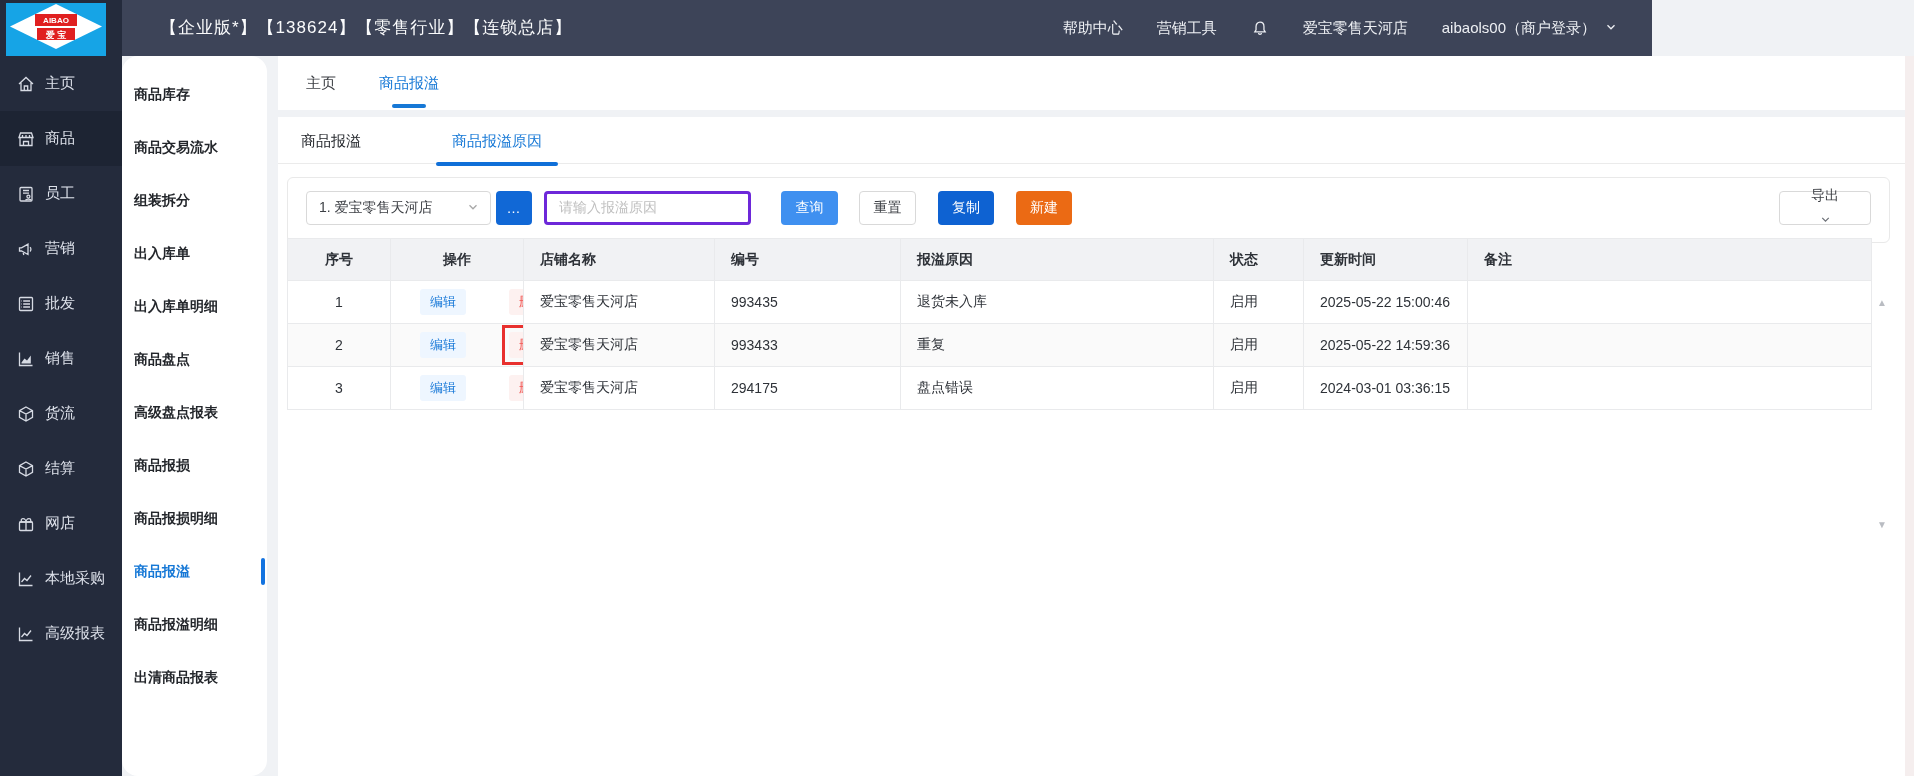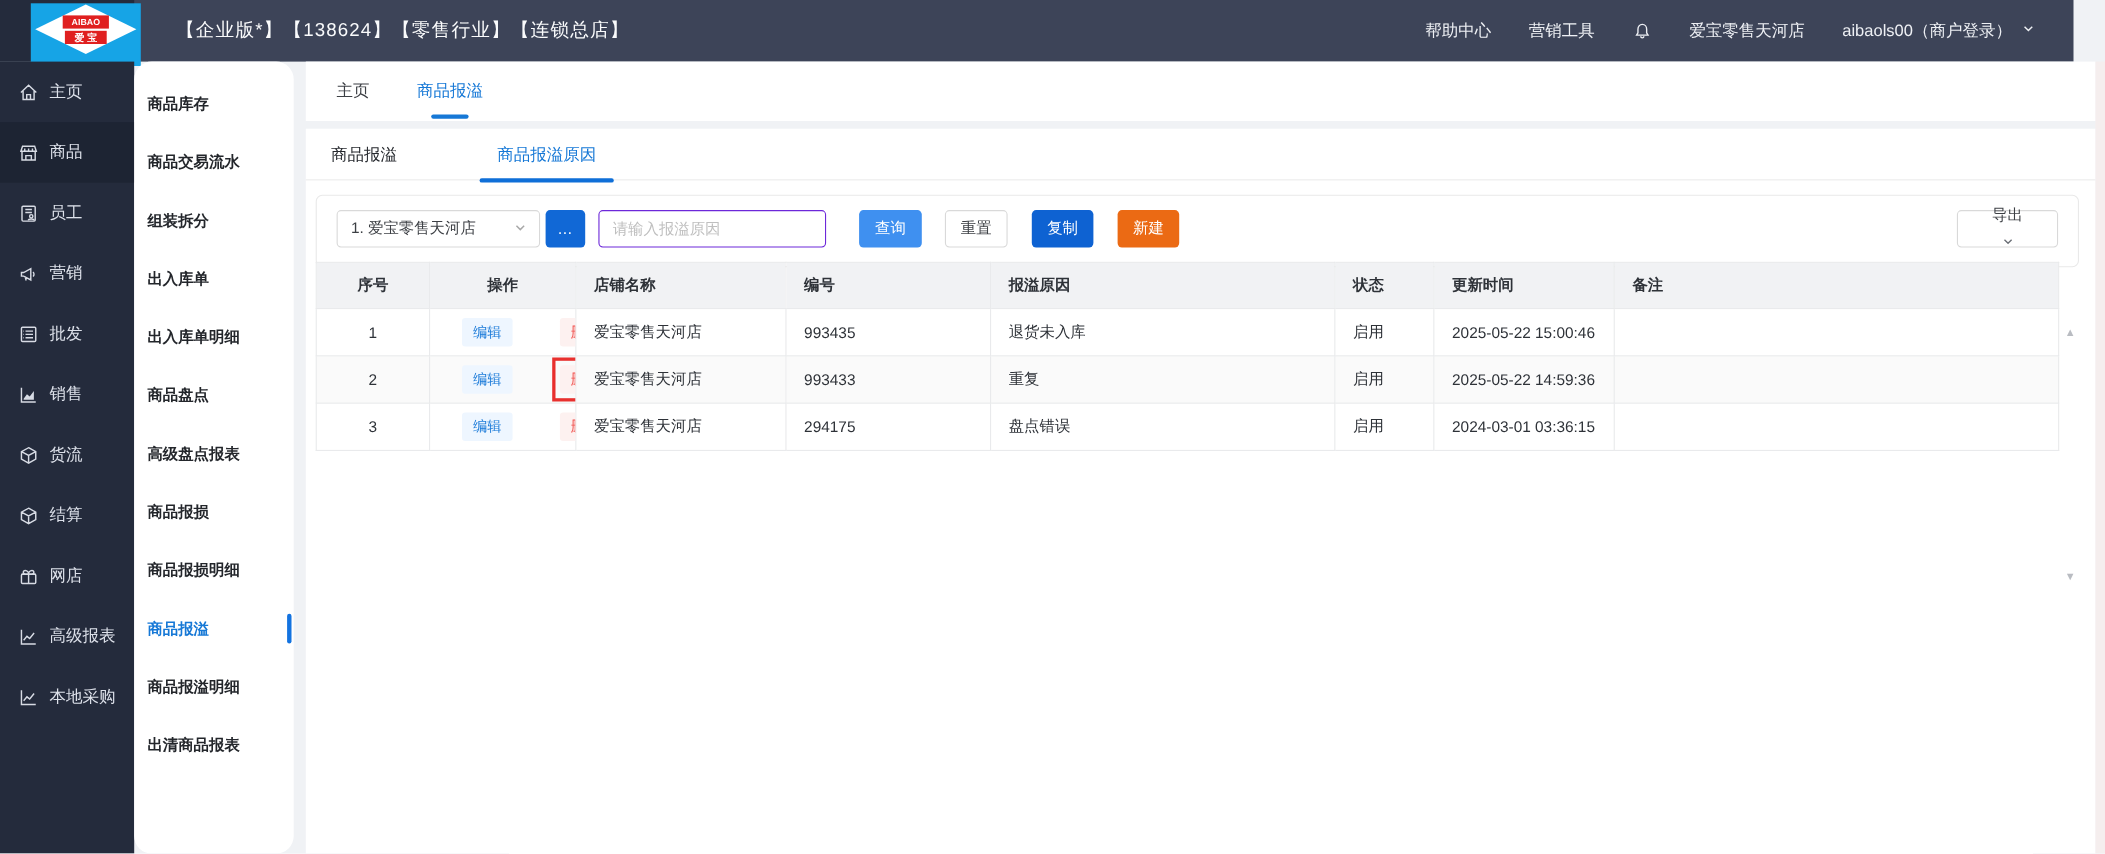--- a/index.html
+++ b/index.html
@@ -1,30 +1,30 @@
 <!DOCTYPE html>
 <html><head>
 <meta charset="utf-8">
 <style>
   * { margin:0; padding:0; box-sizing:border-box; }
   html,body { width:1914px; height:776px; }
   body { font-family:"Liberation Sans", sans-serif; background:#f0f2f5; overflow:hidden; }
   #app { position:relative; width:1914px; height:776px; background:#f0f2f5; }
 
   
-  .topbar { position:absolute; left:0; top:0; width:1885px; height:56px; background:#3d4458; color:#f5f6f8; }
+  .topbar { position:absolute; left:0; top:0; width:1652px; height:56px; background:#3d4458; color:#f5f6f8; }
   .topbar-title { position:absolute; left:160px; top:0; height:56px; line-height:56px; font-size:17px; color:#fafbfc; letter-spacing:1px; }
   .topbar-right { position:absolute; right:34px; top:0; height:56px; display:flex; align-items:center; gap:34px; font-size:15px; color:#eef0f4; }
   .topbar-right .tb-link { cursor:pointer; }
   .tb-bell svg { display:block; }
   .tb-user { display:flex; align-items:center; gap:8px; }
 
   
   .logo-block { position:absolute; left:0; top:0; width:122px; height:56px; background:#242b3c; }
-  .logo-box { position:absolute; left:28px; top:3px; width:100px; height:57px; background:#16a4e6; }
+  .logo-box { position:absolute; left:6px; top:3px; width:100px; height:57px; background:#16a4e6; }
 
   
   .sidebar { position:absolute; left:0; top:56px; width:122px; height:720px; background:#242b3c; }
   .sb-item { height:55px; display:flex; align-items:center; padding-left:16px; gap:9px; color:#dde1ea; font-size:15px; cursor:pointer; }
   .sb-item.alt { background:#1d2433; }
   .sb-item.active { background:#2499d8; color:#ffffff; }
   .sb-icon { width:20px; height:20px; display:inline-flex; }
   .sb-icon svg { stroke:#d7dbe4; fill:none; stroke-width:1.3; }
   .sb-item.active .sb-icon svg { stroke:#ffffff; }
 
@@ -47,21 +47,21 @@
   .subtab { position:relative; height:47px; line-height:47px; padding:0 16px; font-size:15px; color:#26292e; cursor:pointer; }
   .subtab + .subtab { margin-left:59px; }
   .subtab.active { color:#1678d6; }
   .subtab.active::after { content:""; position:absolute; left:0; bottom:-2px; width:100%; height:4px; background:#0f6fd8; border-radius:2px; }
 
   
   .filterbox { position:absolute; left:9px; top:60px; width:1603px; height:66px; border:1px solid #e9e9e9; border-radius:6px; background:#fff; }
   .store-select { position:absolute; left:18px; top:13px; width:185px; height:34px; border:1px solid #d9d9d9; border-radius:4px; display:flex; align-items:center; padding:0 10px 0 12px; font-size:14px; color:#3c3f44; cursor:pointer; background:#fff; }
   .store-select .chev { margin-left:auto; }
   .more-btn { position:absolute; left:208px; top:13px; width:36px; height:34px; background:#1168d6; border:none; border-radius:4px; color:#fff; font-size:14px; letter-spacing:1px; cursor:pointer; }
-  .reason-input { position:absolute; left:256px; top:13px; width:207px; height:34px; border:1px solid #6d28d9; border-radius:4px; padding:0 12px; font-size:14px; color:#3c3f44; outline:none; font-family:Liberation Sans, sans-serif; }
+  .reason-input { position:absolute; left:256px; top:13px; width:207px; height:34px; border:3px solid #6d28d9; border-radius:4px; padding:0 12px; font-size:14px; color:#3c3f44; outline:none; font-family:Liberation Serif, serif; }
   .reason-input::placeholder { color:#bfbfbf; }
   .btn { position:absolute; top:13px; height:34px; border-radius:4px; border:none; font-size:14px; cursor:pointer; font-family:"Liberation Sans", sans-serif; }
   .btn-search { left:493px; width:57px; background:#3f90f0; color:#fff; }
   .btn-reset  { left:571px; width:57px; background:#fff; color:#3c3f44; border:1px solid #d9d9d9; }
   .btn-copy   { left:650px; width:56px; background:#0e62d2; color:#fff; }
   .btn-create { left:728px; width:56px; background:#eb6a14; color:#fff; }
   .btn-export { position:absolute; right:18px; top:13px; width:92px; height:34px; background:#fff; border:1px solid #d9d9d9; border-radius:4px; font-size:14px; color:#3c3f44; display:flex; align-items:center; justify-content:center; gap:8px; cursor:pointer;flex-direction:column; }
 
   
   .tablewrap { position:absolute; left:9px; top:121px; width:1584px; }
@@ -205,30 +205,30 @@
         </span>
       <span>网店</span>
     </div>
     <div class="sb-item">
       <span class="sb-icon">
           <svg viewBox="0 0 20 20">
             <path d="M3.5 3.5 V16.5 H16.5"></path>
             <path d="M5.5 13 L8.5 9.5 L11 11.5 L15 6.5"></path>
           </svg>
         </span>
-      <span>高级报表</span>
+      <span>本地采购</span>
     </div>
     <div class="sb-item">
       <span class="sb-icon">
           <svg viewBox="0 0 20 20">
             <path d="M3.5 3.5 V16.5 H16.5"></path>
             <path d="M5.5 13 L8.5 9.5 L11 11.5 L15 6.5"></path>
           </svg>
         </span>
-      <span>本地采购</span>
+      <span>高级报表</span>
     </div>
   </div>
 
   <div class="submenu">
     <div class="sm-item">商品库存</div>
     <div class="sm-item">商品交易流水</div>
     <div class="sm-item">组装拆分</div>
     <div class="sm-item">出入库单</div>
     <div class="sm-item">出入库单明细</div>
     <div class="sm-item">商品盘点</div>

